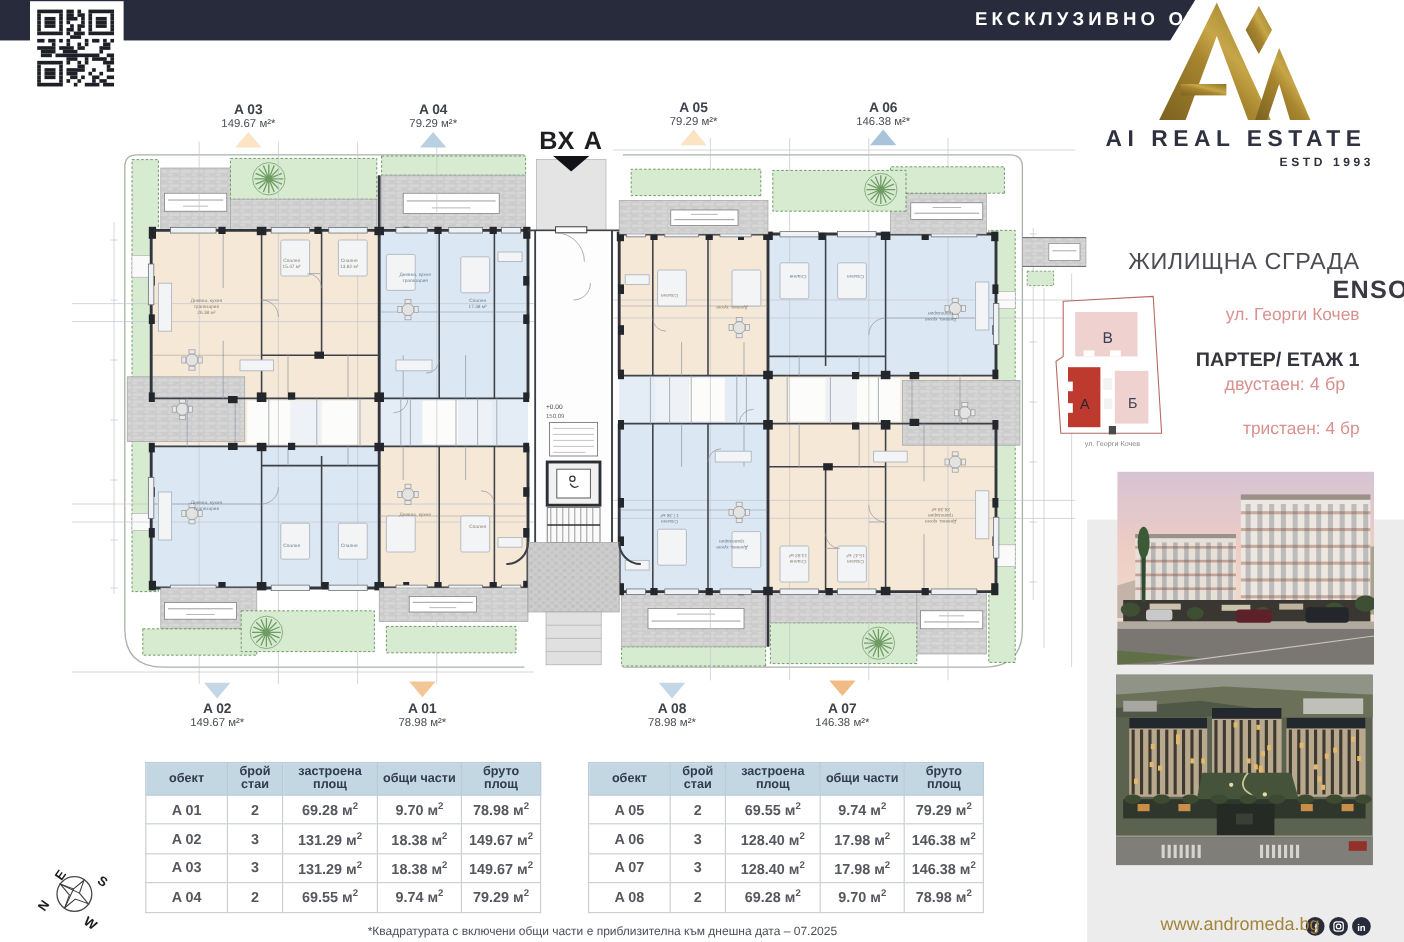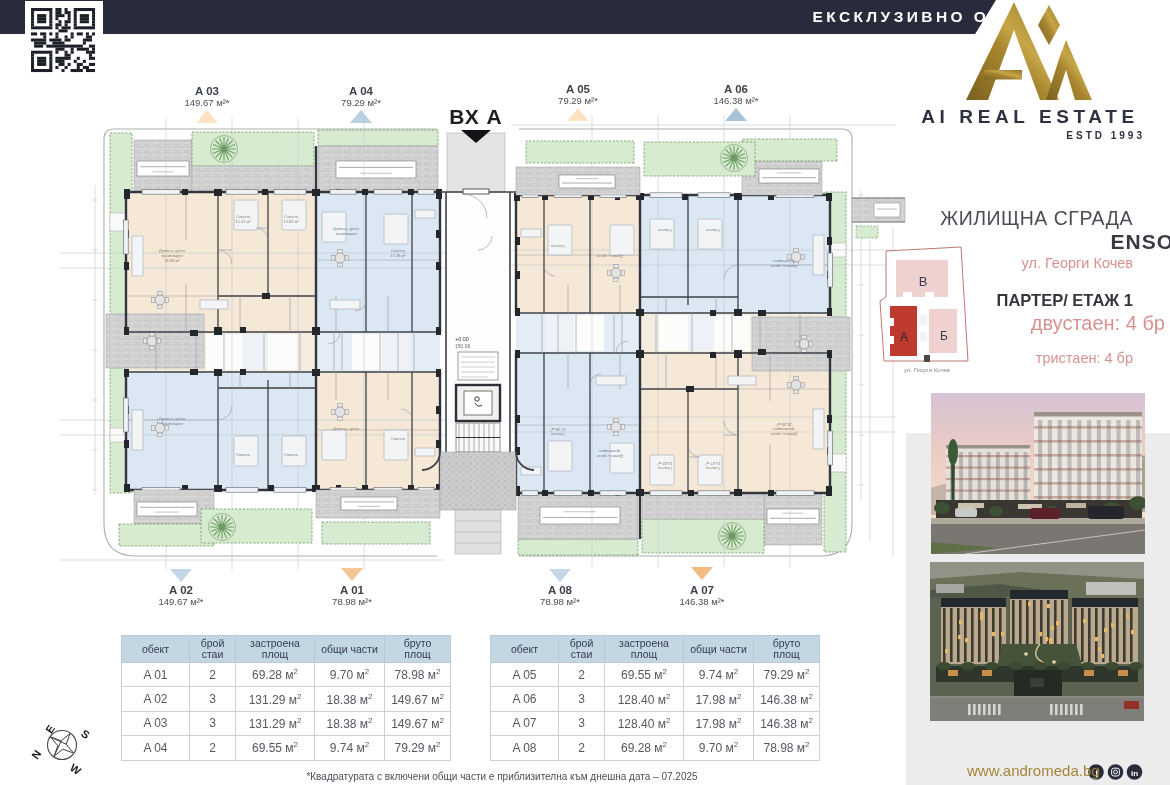--- a/index.html
+++ b/index.html
@@ -1,18 +1,18 @@
 <!DOCTYPE html>
 <html><head>
 <meta charset="utf-8">
 <style>
 html,body{margin:0;padding:0;}
 body{width:1170px;height:785px;background:#ffffff;font-family:"Liberation Sans",sans-serif;position:relative;overflow:hidden;}
 .abs{position:absolute;}
-.tb{border-collapse:collapse;table-layout:fixed;font-size:12px;color:#56585f;}
+.tb{border-collapse:collapse;table-layout:fixed;font-size:12px;color:#56585f;font-weight:bold;}
 .tb td{border:1px solid #cdd0d2;text-align:center;height:23.4px;padding:0;background:#ffffff;}
 .tb tr.hd td{background:#c3d7e3;color:#333b4e;font-size:10.5px;line-height:11px;height:26px;border:1px solid #b9cbd8;}
 .tb sup{font-size:8px;}
 </style>
 </head>
 <body>
 
 <div class="abs" style="left:0;top:0;width:996px;height:34px;background:#272b3c;clip-path:polygon(0 0,100% 0,97.9% 100%,0 100%);"></div>
 
 <div class="abs" style="left:0;top:0;width:973px;height:34px;line-height:34px;text-align:right;color:#ffffff;font-size:15.5px;font-weight:bold;letter-spacing:3.4px;padding-left:29px;">ЕКСКЛУЗИВНО ОТ</div>
@@ -754,21 +754,21 @@
 <text x="1134.5" y="775.5" font-family="Liberation Sans, sans-serif" font-size="8" font-weight="bold" fill="#ffffff" text-anchor="middle">in</text>
 </svg>
 
 <div class="abs" style="left:915px;top:106px;width:230px;text-align:center;color:#2e3240;font-size:19px;font-weight:bold;letter-spacing:4.6px;">AI REAL ESTATE</div>
 <div class="abs" style="left:915px;top:130px;width:230px;text-align:right;color:#2e3240;font-size:10px;font-weight:bold;letter-spacing:3px;">ESTD 1993</div>
 
 <div class="abs" style="left:700px;top:207px;width:433px;text-align:right;color:#4c4c54;font-size:19.5px;letter-spacing:0.5px;">ЖИЛИЩНА СГРАДА</div>
 <div class="abs" style="left:700px;top:230px;width:433px;text-align:right;color:#3a3a42;font-size:21px;font-weight:bold;letter-spacing:1px;margin-left:41px;">ENSO</div>
 <div class="abs" style="left:700px;top:255px;width:433px;text-align:right;color:#d9918f;font-size:14.5px;">ул. Георги Кочев</div>
 <div class="abs" style="left:700px;top:291px;width:433px;text-align:right;color:#35353d;font-size:16.5px;font-weight:bold;">ПАРТЕР/ ЕТАЖ 1</div>
-<div class="abs" style="left:732px;top:312px;width:433px;text-align:right;color:#d9918f;font-size:20px;">двустаен: 4 бр</div>
+<div class="abs" style="left:688px;top:312px;width:433px;text-align:right;color:#d9918f;font-size:15px;">двустаен: 4 бр</div>
 <div class="abs" style="left:700px;top:330px;width:433px;text-align:right;color:#d9918f;font-size:14.5px;margin-top:20px;">тристаен: 4 бр</div>
 
 <div class="abs" style="left:906px;top:433px;width:264px;height:352px;background:#ececec;z-index:-1;"></div>
 
 <table class="abs tb" style="left:121px;top:635px;">
 <colgroup>
       <col style="width:68px">
       <col style="width:46px">
       <col style="width:79px">
       <col style="width:70px">

